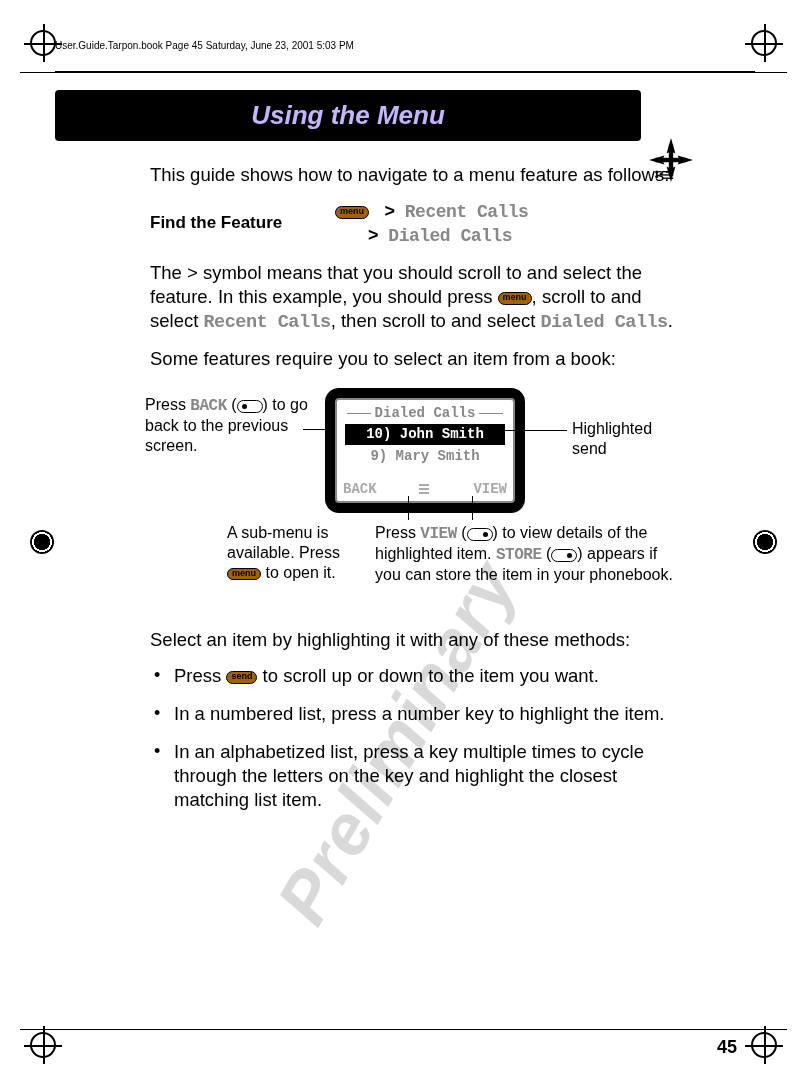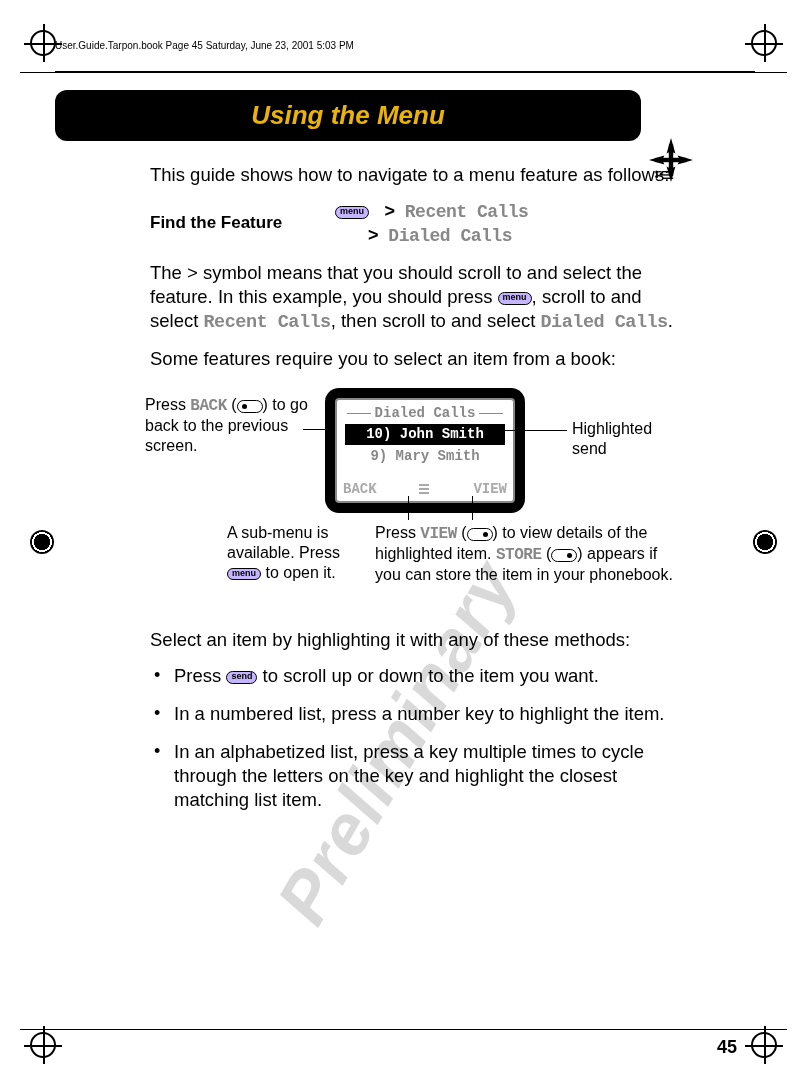--- a/index.html
+++ b/index.html
@@ -19,29 +19,29 @@
     height: 1010px;
   }
   .header-line {
     font-size: 10px;
     padding-bottom: 20px;
     border-bottom: 1px solid #000;
     margin-bottom: 18px;
   }
   .title-bar {
     background: #000;
-    color: #eab308;
+    color: #c4b5fd;
     font-style: italic;
     font-weight: bold;
     font-family: Arial, sans-serif;
     font-size: 26px;
     padding: 10px 0;
     text-align: center;
     width: 586px;
-    border-radius: 12px;
+    border-radius: 4px;
     margin-bottom: 22px;
   }
   .content {
     margin-left: 95px;
     width: 540px;
     font-size: 18.5px;
     line-height: 1.3;
     font-family: "Myriad Pro", "Segoe UI", sans-serif;
   }
   .content p { margin-bottom: 12px; }
@@ -68,21 +68,21 @@
   .menu-pill {
     display: inline-block;
     border: 1.5px solid #000;
     border-radius: 10px;
     font-size: 9px;
     font-family: Arial, sans-serif;
     font-weight: bold;
     padding: 0px 4px 1px 4px;
     line-height: 1.1;
     vertical-align: middle;
-    background: #c4b5fd;
+    background: #a16207;
     color: #000;
   }
   .dot-pill {
     display: inline-block;
     border: 1.5px solid #000;
     border-radius: 10px;
     width: 26px;
     height: 13px;
     vertical-align: middle;
     position: relative;

